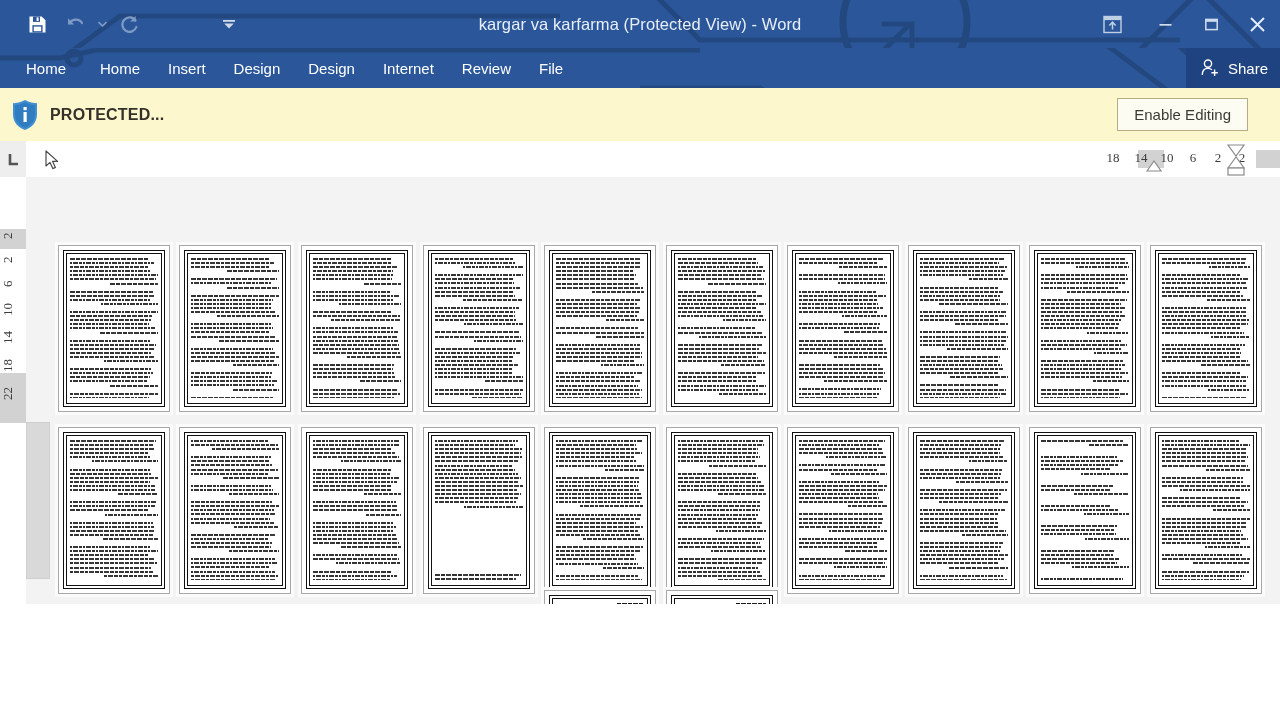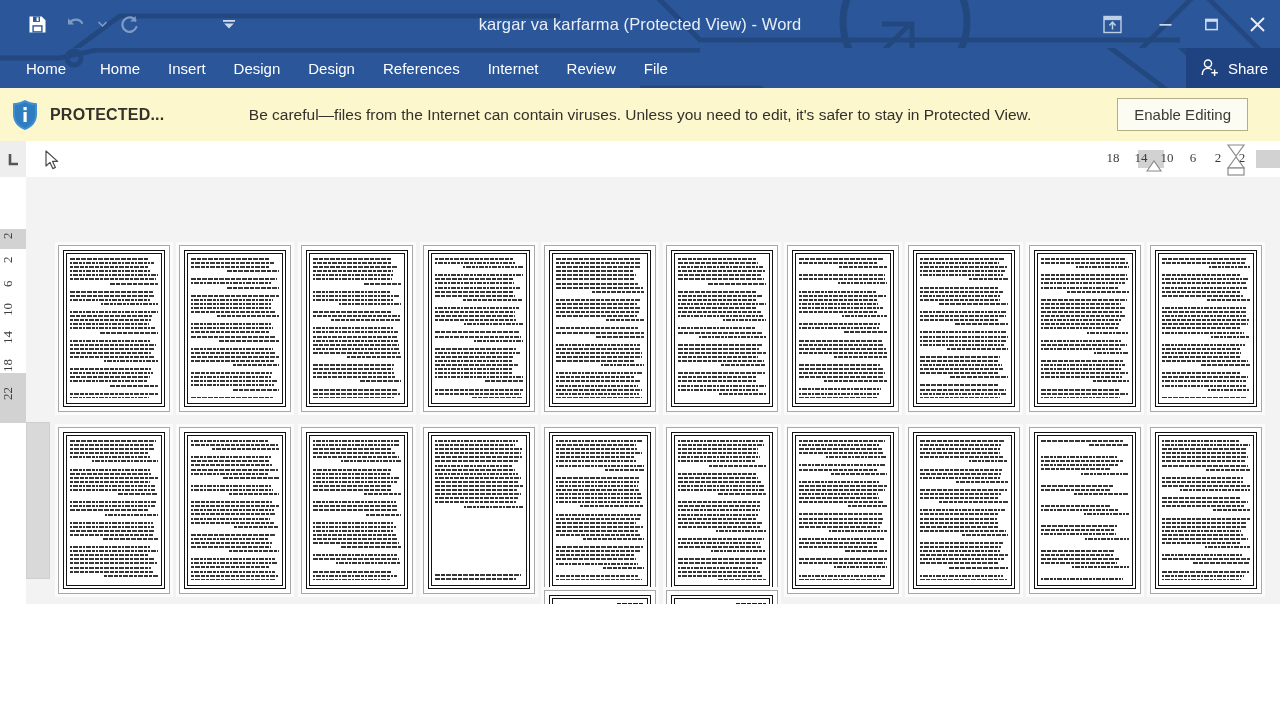--- a/index.html
+++ b/index.html
@@ -237,21 +237,20 @@
       <g fill="none" stroke="#23487f" stroke-width="7">
         <circle cx="905" cy="-26" r="62"></circle>
       </g>
     </svg>
     <div class="tabs">
       <div class="tab first">Home</div>
       <div class="tab">Home</div>
       <div class="tab">Insert</div>
       <div class="tab">Design</div>
       <div class="tab">Design</div>
-      <div class="tab">References</div>
       <div class="tab">Internet</div>
       <div class="tab">Review</div>
       <div class="tab">File</div>
     </div>
     <div class="sharebtn">
       <svg width="20" height="20" viewBox="0 0 20 20">
         <circle cx="8" cy="5.6" r="3.6" fill="none" stroke="#ffffff" stroke-width="1.4"></circle>
         <path d="M2.3 17 C2.3 12.6 4.8 10.4 8 10.4 C9.6 10.4 10.9 10.9 11.9 11.8" fill="none" stroke="#ffffff" stroke-width="1.4"></path>
         <path d="M14.6 11.6 L14.6 18 M11.4 14.8 L17.8 14.8" stroke="#ffffff" stroke-width="1.4"></path>
       </svg>
@@ -262,21 +261,20 @@
   <div class="pvbar">
     <div class="pv-icon">
       <svg width="30" height="34" viewBox="0 0 30 34">
         <path d="M15 2 C10.6 4.4 6.4 5.2 3 5.2 L3 16.4 C3 24.4 8.6 29.6 15 32 C21.4 29.6 27 24.4 27 16.4 L27 5.2 C23.6 5.2 19.4 4.4 15 2 Z" fill="#3f8fd2"></path>
         <path d="M15 4.2 C11.2 6.2 7.6 7 5 7 L5 16.4 C5 23.2 9.6 27.8 15 29.9 C20.4 27.8 25 23.2 25 16.4 L25 7 C22.4 7 18.8 6.2 15 4.2 Z" fill="#2f7dc0"></path>
         <rect x="13.5" y="9" width="3.2" height="3.2" fill="#ffffff"></rect>
         <rect x="13.5" y="14" width="3.2" height="10" fill="#ffffff"></rect>
       </svg>
     </div>
     <div class="pv-label">PROTECTED...</div>
-    <div class="pv-msg">Be careful—files from the Internet can contain viruses. Unless you need to edit, it's safer to stay in Protected View.</div>
     <div class="pv-btn">Enable Editing</div>
   </div>
 
   <div class="ruler-corner">
     <svg width="13" height="13" viewBox="0 0 13 13">
       <path d="M3 1 L3 11 L11 11" fill="none" stroke="#555555" stroke-width="2.6"></path>
     </svg>
   </div>
 
   <div class="hruler">

